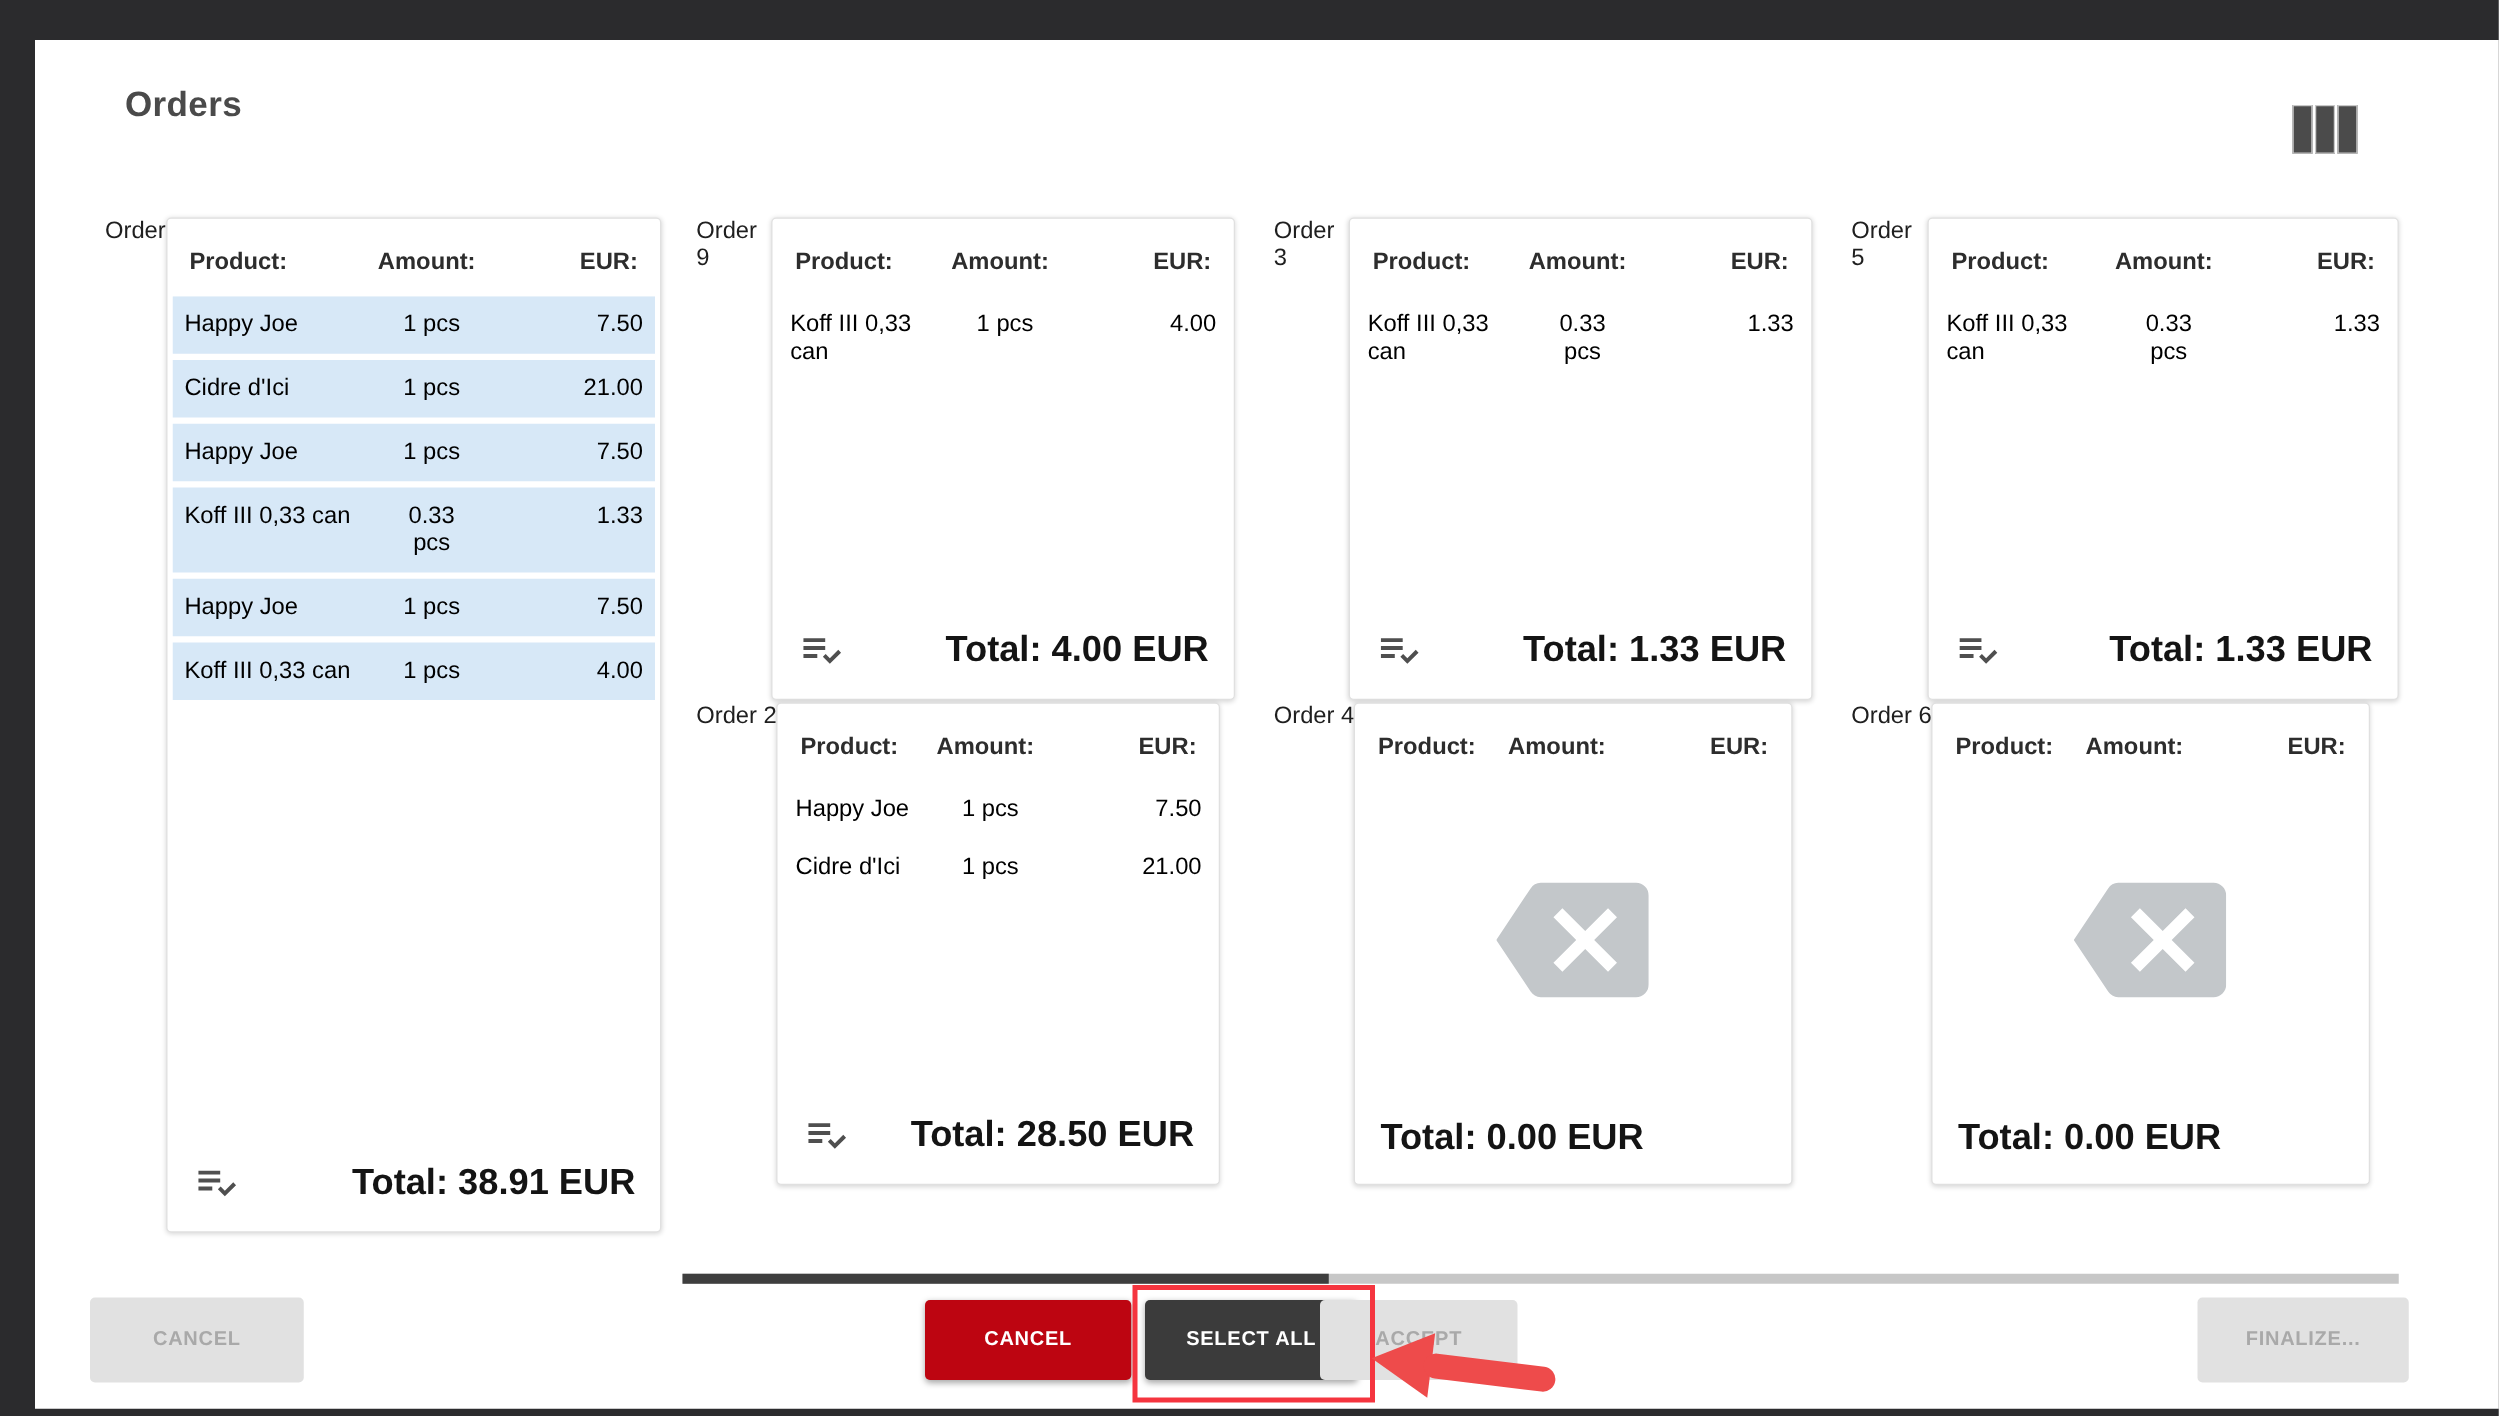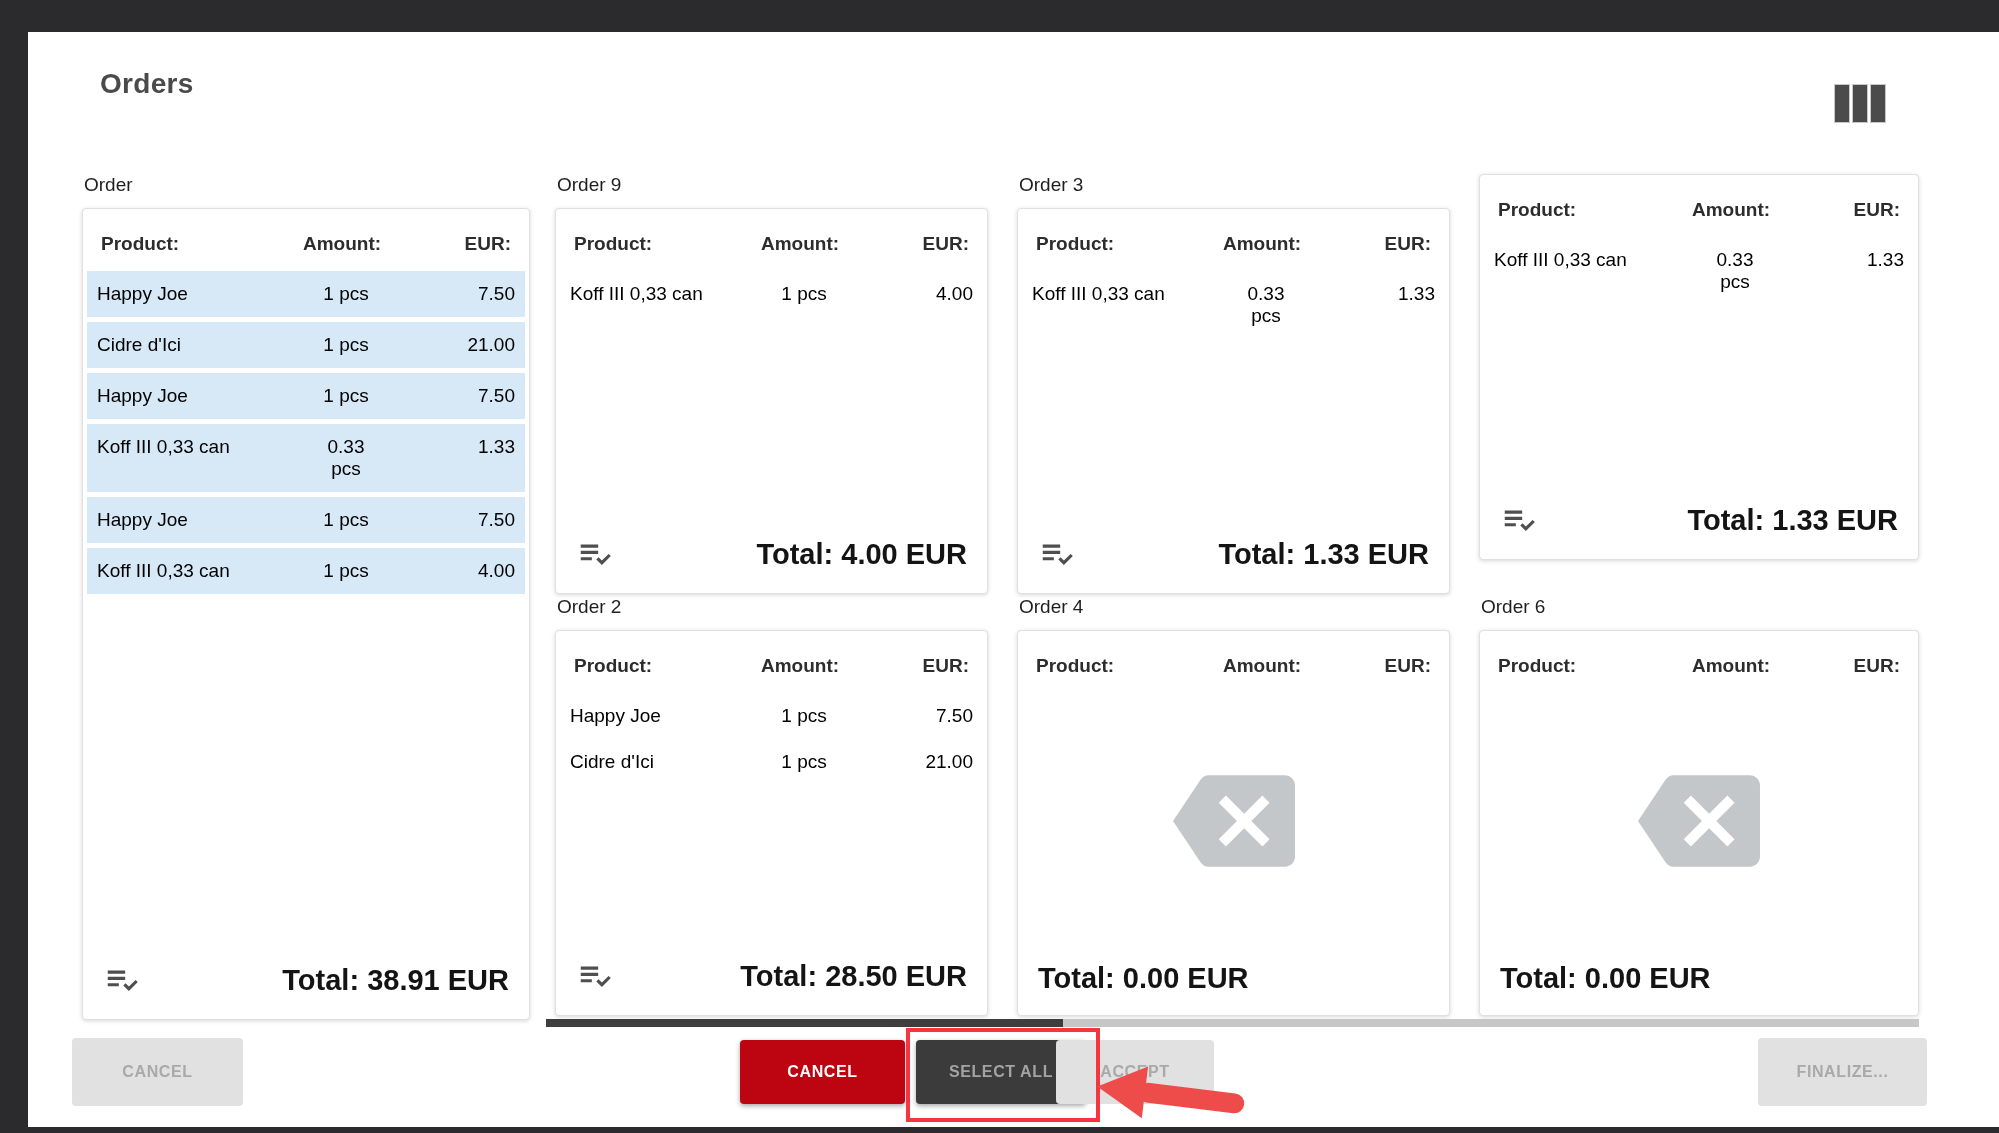--- a/index.html
+++ b/index.html
@@ -15,21 +15,21 @@
     background:#ffffff;
   }
   .page-title {
     position:absolute; left:72px; top:36px;
     font-size:28px; font-weight:bold; color:#4a4a4a; letter-spacing:0.3px;
   }
   .view-toggle { position:absolute; left:1806px; top:52px; display:flex; gap:2px; cursor:pointer; }
   .view-toggle .bar { width:16px; height:39px; background:#4b4b4b; border:1px solid #c9c9c9; }
 
   
-  .cell { display:flex; flex-direction:column;justify-content:space-between; }
+  .cell { display:flex; flex-direction:row; }
   .order-label { font-size:19px; color:#1f1f1f; height:22px; margin:0 0 12px 2px; }
   .card {
     background:#fff; border:1px solid #e0e0e0; border-radius:4px;
     box-shadow:0 1px 4px rgba(0,0,0,0.16);
     display:flex; flex-direction:column; padding:4px; overflow:hidden;
   }
   .thead {
     display:grid; grid-template-columns:1fr 130px 104px;
     padding:20px 14px 16px 14px;
     font-weight:bold; font-size:19px; color:#2d2d2d;
@@ -69,21 +69,21 @@
 
   
   .btn {
     position:absolute; top:1008px; height:64px; border:none; border-radius:4px;
     font-family:inherit; font-weight:bold; font-size:16px; letter-spacing:0.6px;
     cursor:pointer; text-align:center;
   }
   .btn.disabled { background:#e1e1e1; color:#a9a9a9; box-shadow:none; }
   #btn-cancel-secondary { left:44px; top:1006px; width:171px; height:68px; }
   #btn-cancel { left:712px; width:165px; background:#bd0511; color:#fff; box-shadow:0 2px 5px rgba(0,0,0,0.35); }
-  #btn-select-all { left:888px; width:170px; background:#3b3b3b; color:#a3a3a3; box-shadow:0 2px 5px rgba(0,0,0,0.35); }
+  #btn-select-all { left:888px; width:170px; background:#3b3b3b; color:#ffffff; box-shadow:0 2px 5px rgba(0,0,0,0.35); }
   #btn-accept { left:1028px; width:158px; }
   #btn-finalize { left:1730px; top:1006px; width:169px; height:68px; }
 
   
   .annotation-box {
     position:absolute; left:878px; top:996px; width:194px; height:94px;
     border:4px solid #f5353f; pointer-events:none;
   }
   .annotation-arrow { position:absolute; left:1066px; top:1030px; pointer-events:none; }
 </style>
@@ -268,20 +268,21 @@
           </span>
         </div>
       </div>
       <div class="total-row">
 
         <span class="order-total">Total: 0.00 EUR</span>
       </div>
     </div>
   </section>
       <section class="cell">
+    <div class="order-label">Order 5</div>
     <div class="card">
       <div class="thead">
         <span class="c-prod">Product:</span>
         <span class="c-amt">Amount:</span>
         <span class="c-eur">EUR:</span>
       </div>
       <div class="card-body">
         <div class="rows">
               <div class="row">
     <span class="c-prod">Koff III 0,33 can</span>

